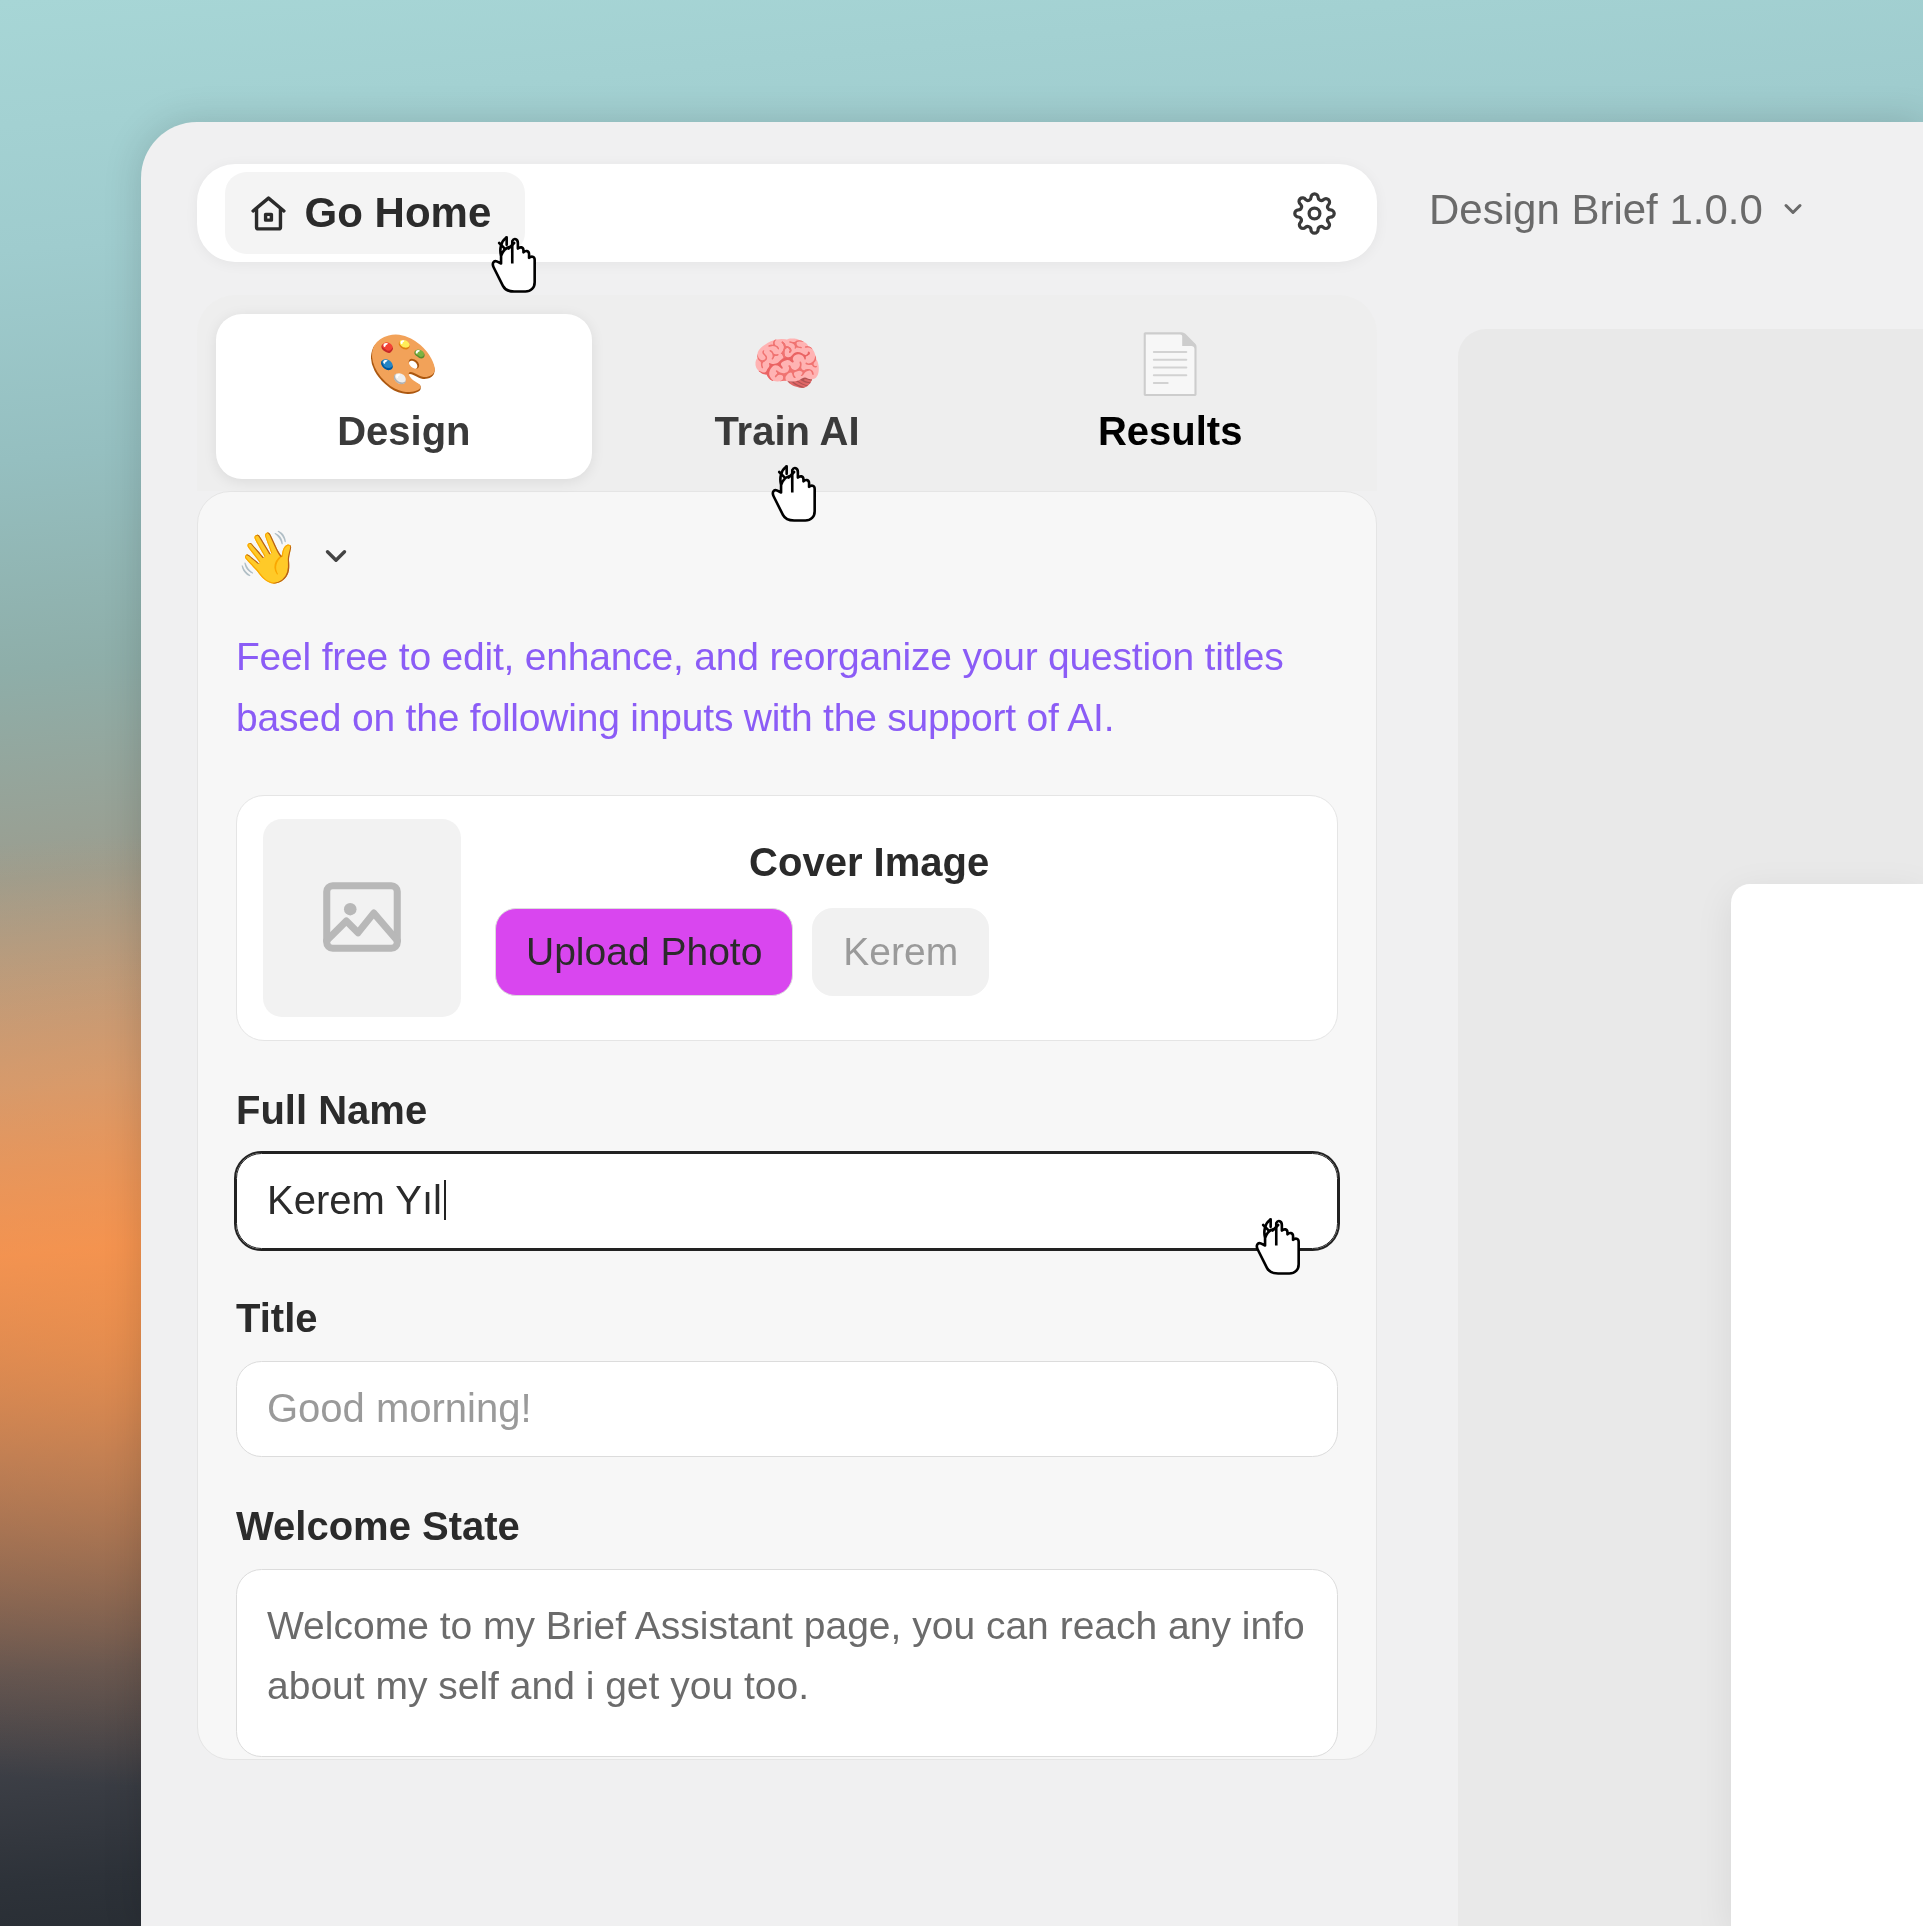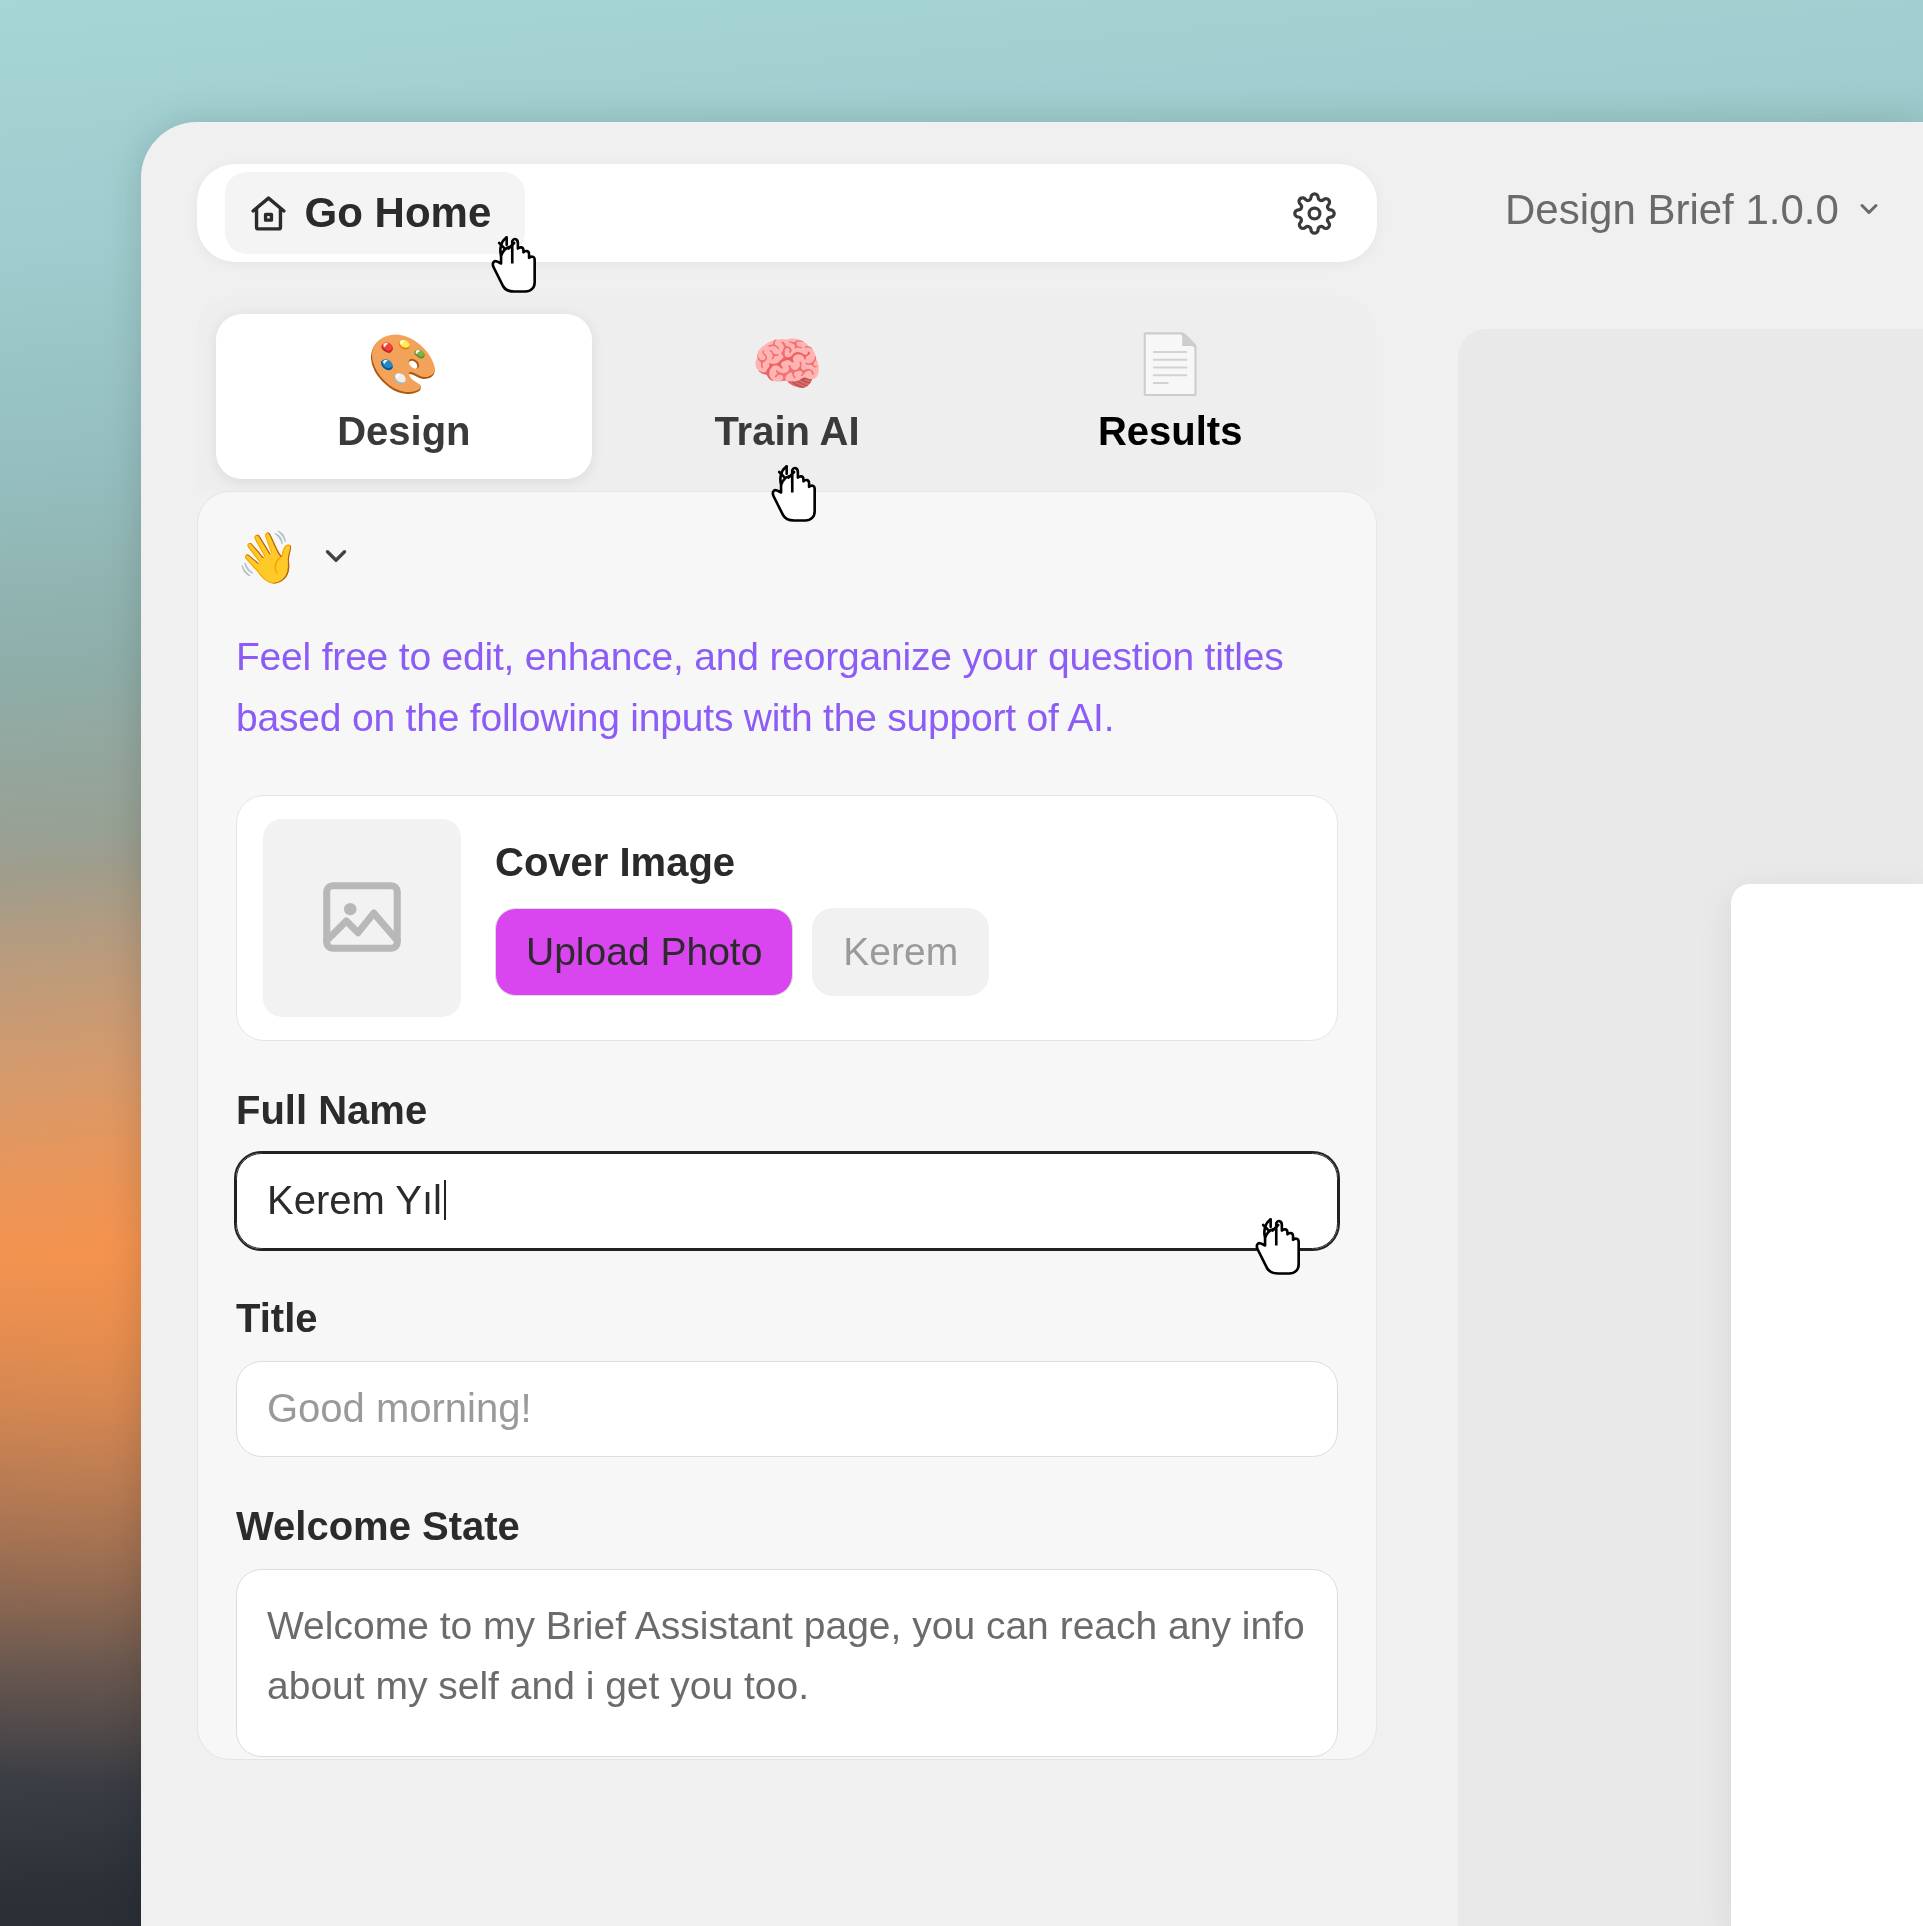--- a/index.html
+++ b/index.html
@@ -155,21 +155,21 @@
 .thumb {
   width: 198px;
   height: 198px;
   background: #f2f2f2;
   border-radius: 19px;
   display: flex;
   align-items: center;
   justify-content: center;
 }
 .thumb svg { width: 94px; height: 94px; }
-.cover-right { display:flex; flex-direction: column; gap: 23.5px; }
+.cover-right { display:flex; flex-direction: column; gap: 23.5px; align-items: flex-end; }
 .cover-label { font-size: 40px; font-weight: 600; color: #2a2a2a; }
 .cover-actions { display: flex; gap: 19px; }
 .btn {
   font-size: 39px;
   padding: 21px 30px;
   border-radius: 21px;
   font-weight: 500;
   cursor: pointer;
   white-space: nowrap;
 }
@@ -216,21 +216,21 @@
   height: 40px;
   background: #222;
   margin-left: 1.9px;
   vertical-align: -5.6px;
 }
 
 
 .right-header {
   position: absolute;
   top: 64px;
-  left: 1364px;
+  left: 1288px;
   display: flex;
   align-items: center;
   gap: 16px;
   cursor: pointer;
 }
 .right-title { font-size: 42px; font-weight: 500; color: #6a6a6a; }
 .right-chev svg { width: 28px; height: 28px; }
 
 
 .right-canvas {

